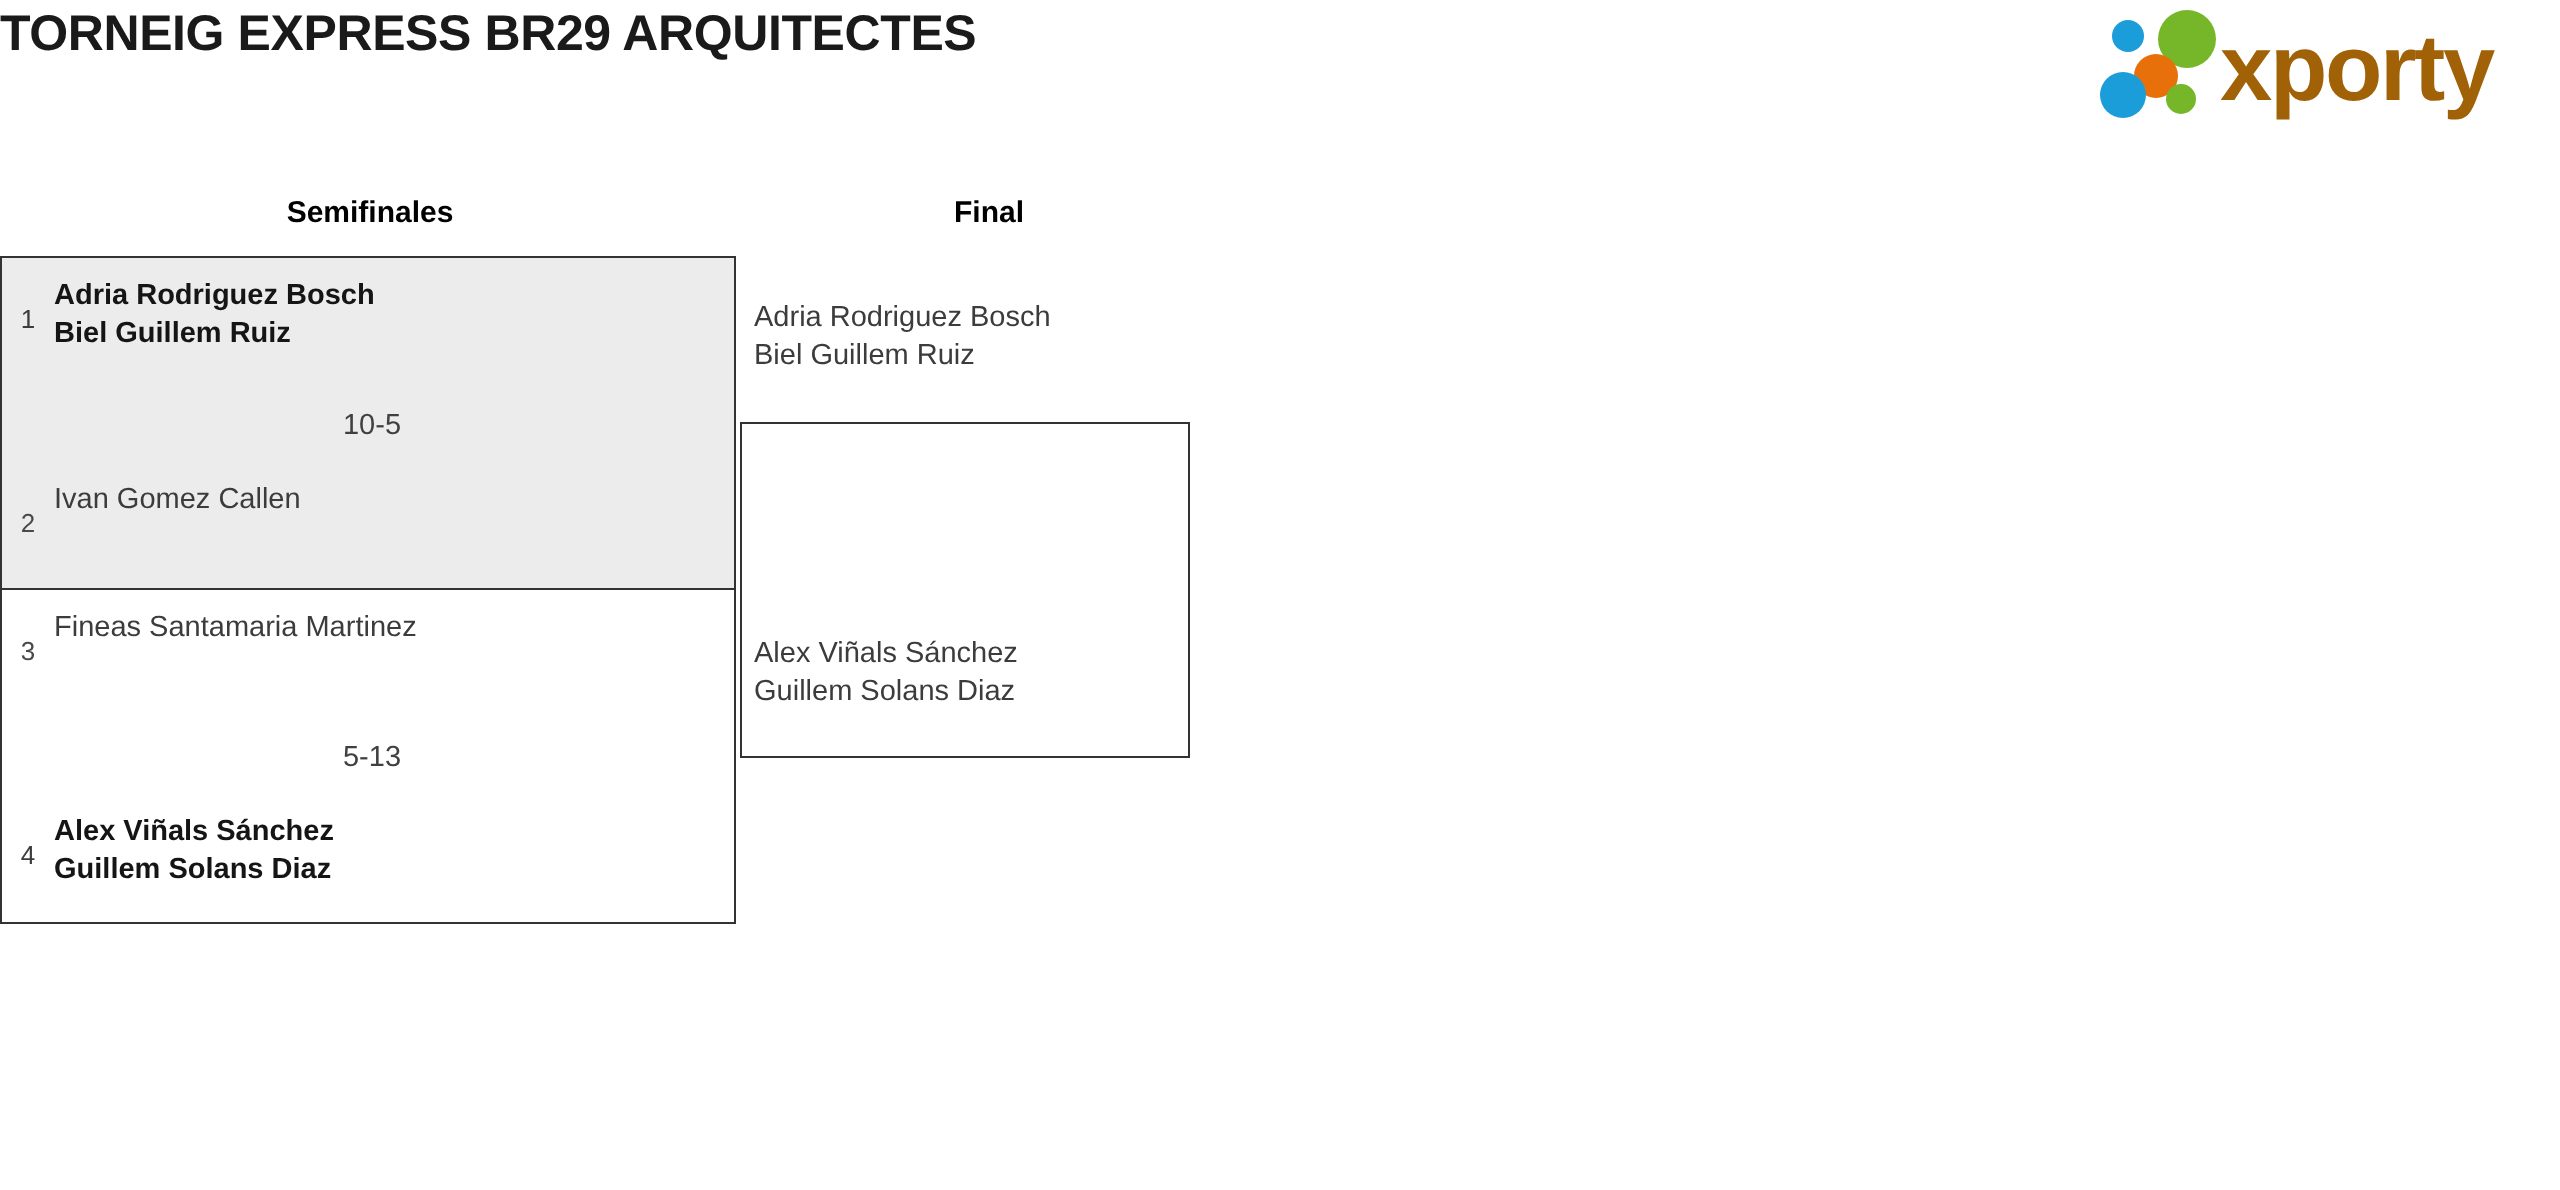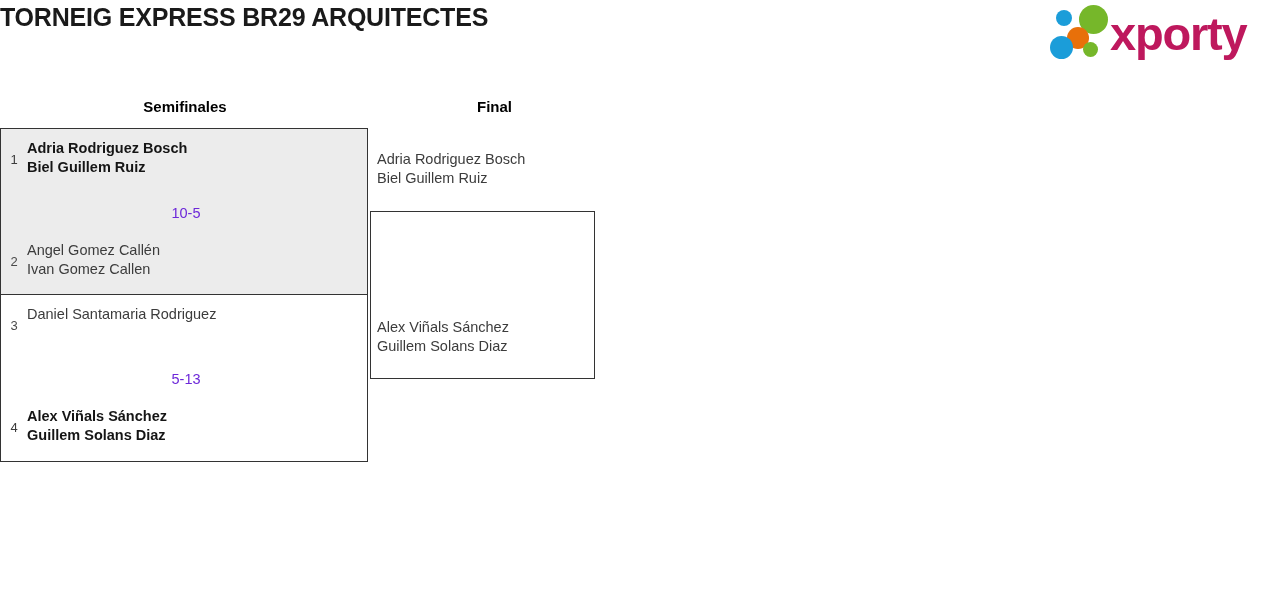--- a/index.html
+++ b/index.html
@@ -156,21 +156,21 @@
     color: #3c3c3c;
   }
 
   .score {
     position: absolute;
     left: 26px;
     width: 318px;
     text-align: center;
     font-size: 14.5px;
     line-height: 19px;
-    color: #6d28d9;
+    color: #404040;
   }
   .score-pos { top: 75px; }
 
   
   #final-box {
     position: absolute;
     left: 370px;
     top: 211px;
     width: 225px;
     height: 168px;
@@ -202,21 +202,21 @@
   </div>
 
   <div id="logo">
     <div id="logo-dots">
       <span class="dot" id="dot-blue-small" style="background: rgb(27, 157, 217);"></span>
       <span class="dot" id="dot-green-large" style="background: rgb(118, 183, 42);"></span>
       <span class="dot" id="dot-orange" style="background: rgb(232, 112, 10);"></span>
       <span class="dot" id="dot-blue-large" style="background: rgb(27, 157, 217);"></span>
       <span class="dot" id="dot-green-small" style="background: rgb(118, 183, 42);"></span>
     </div>
-    <div id="logo-word" style="color: #be185d;">xporty</div>
+    <div id="logo-word" style="color: #a16207;">xporty</div>
   </div>
 
 </div>
 
 <div class="round-header" id="round-header-0">Semifinales</div>
 <div class="round-header" id="round-header-1">Final</div>
 
 <div id="bracket">
 
   <div class="sf-match" id="sf-match-0">
@@ -227,33 +227,32 @@
         <div class="player">Adria Rodriguez Bosch</div>
         <div class="player">Biel Guillem Ruiz</div>
       </span>
     </div>
 
     <div class="score score-pos">10-5</div>
 
     <div class="team team-bottom">
       <span class="seed">2</span>
       <span class="team-names">
-        <div class="player">Angel Gomez Callén</div>
         <div class="player">Ivan Gomez Callen</div>
       </span>
     </div>
 
   </div>
 
   <div class="sf-match" id="sf-match-1">
 
     <div class="team team-top">
       <span class="seed">3</span>
       <span class="team-names">
-        <div class="player">Daniel Santamaria Rodriguez</div>
+        <div class="player">Fineas Santamaria Martinez</div>
       </span>
     </div>
 
     <div class="score score-pos">5-13</div>
 
     <div class="team team-bottom winner">
       <span class="seed">4</span>
       <span class="team-names">
         <div class="player">Alex Viñals Sánchez</div>
         <div class="player">Guillem Solans Diaz</div>

